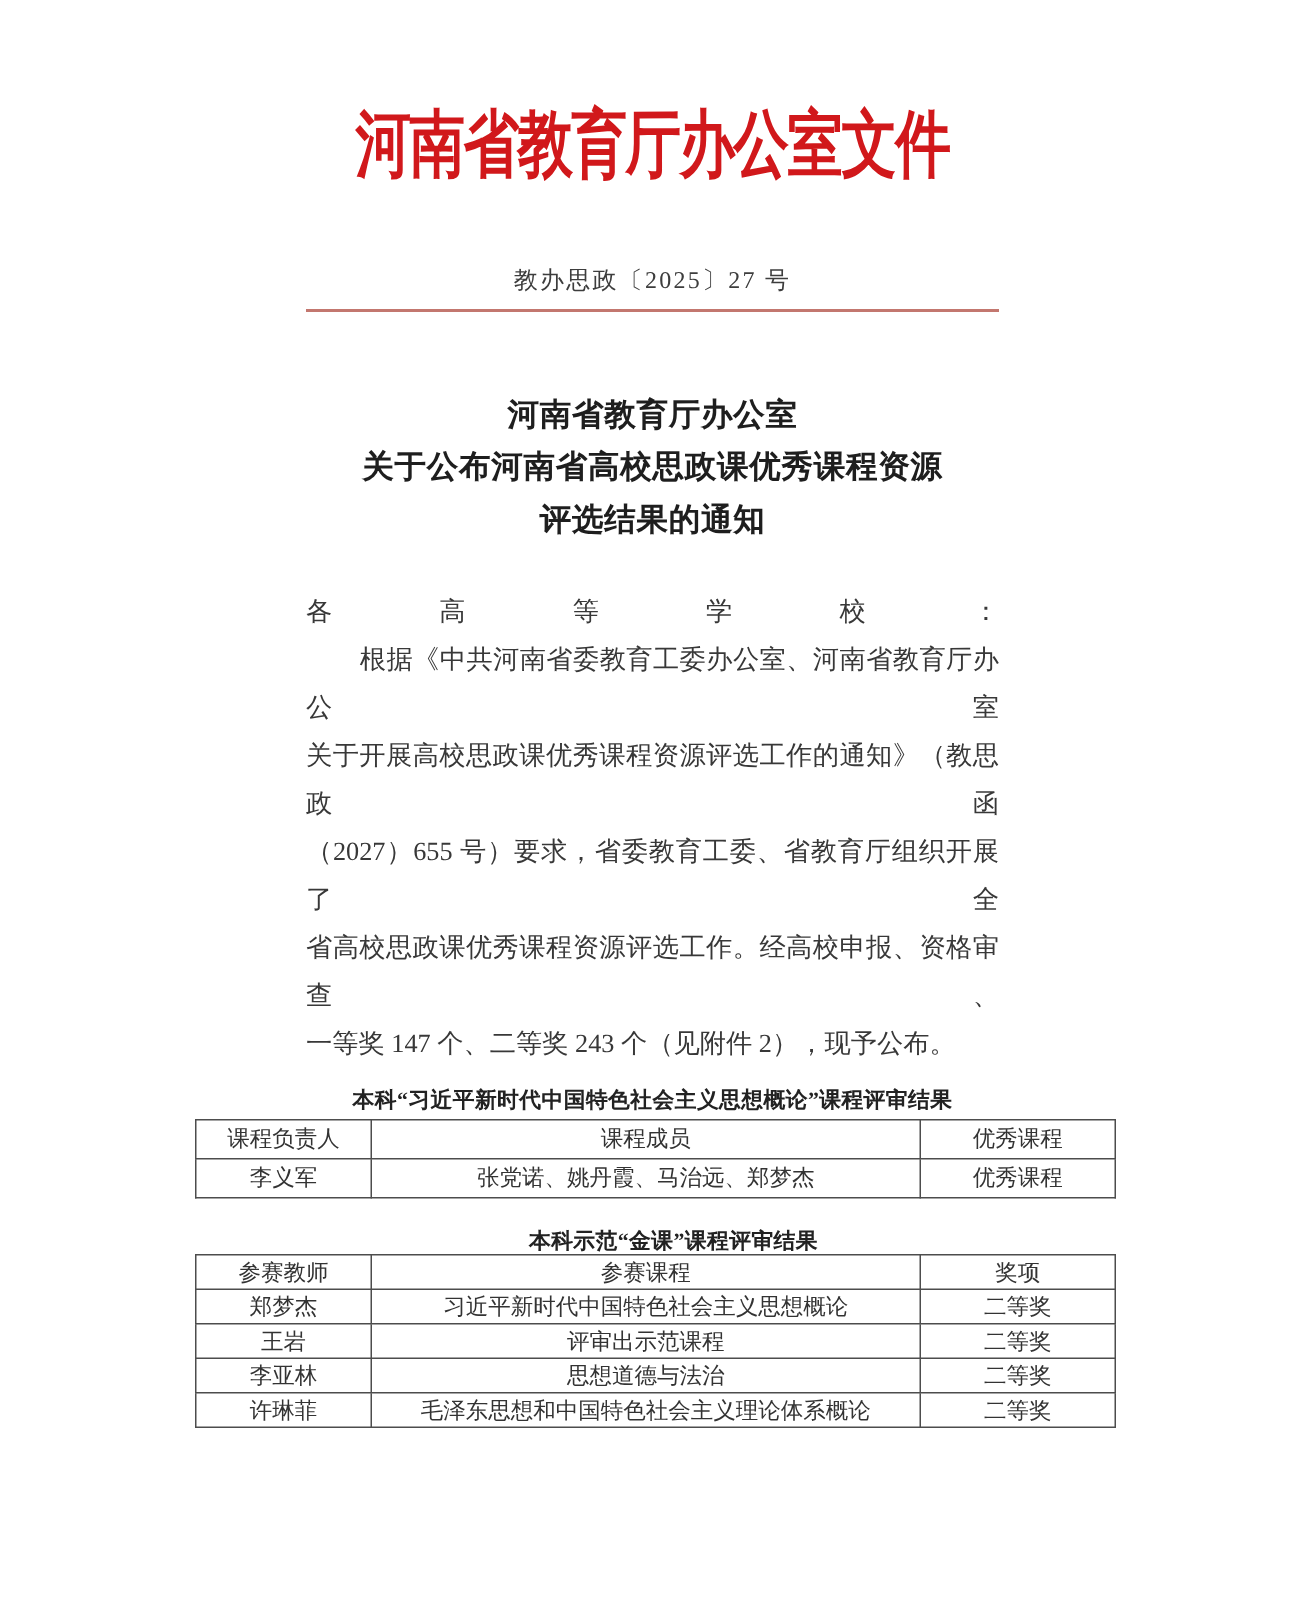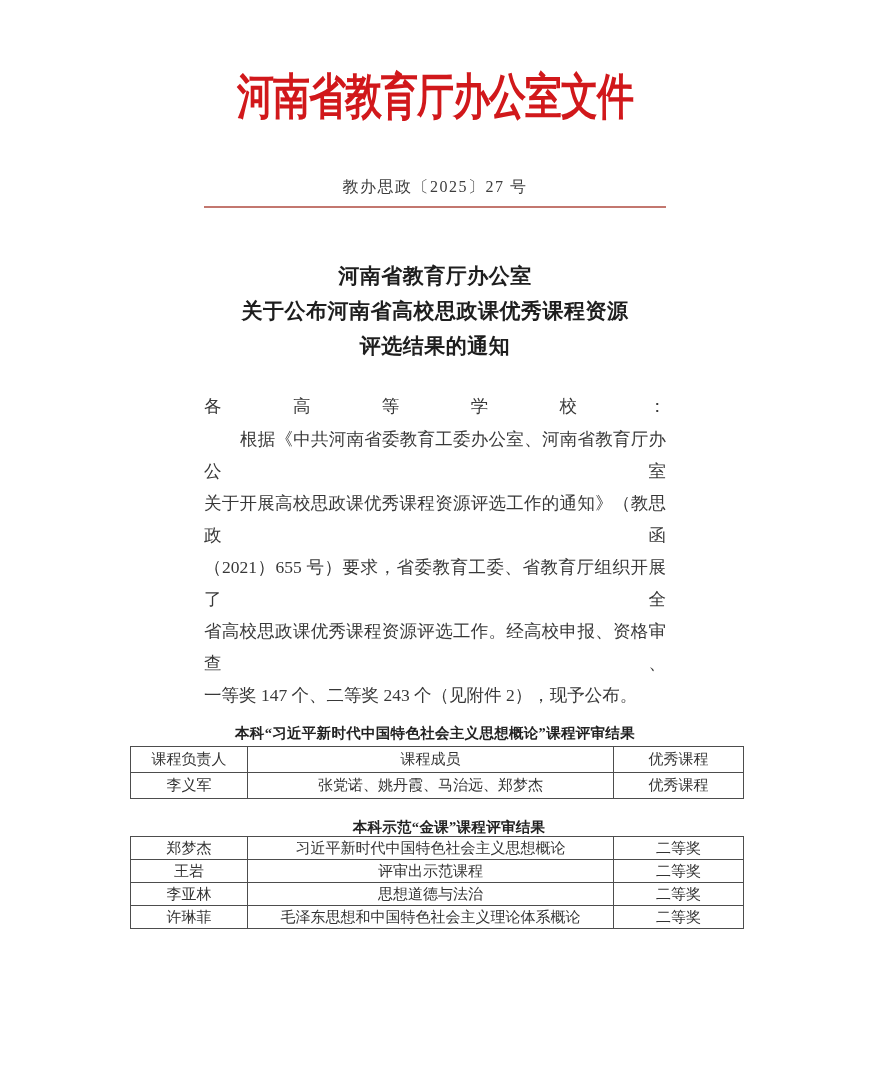--- a/index.html
+++ b/index.html
@@ -67,21 +67,21 @@
     line-height: 32px;
     color: #383838;
   }
   .body-line {
     text-align: justify;
     text-align-last: justify;
     white-space: normal;
   }
   .body-line.first-line { text-indent: 2.05em; }
   .body-line.last-line { text-align-last: left; }
-  .salutation { text-align: right; font-family: Liberation Mono, monospace; }
+  .salutation { text-align: right; }
 
   
   .tbl-caption {
     text-align: center;
     font-size: 14.5px;
     font-weight: bold;
     color: #222222;
     letter-spacing: 0.3px;
   }
   #t1-caption { top: 724px; }
@@ -128,21 +128,21 @@
 <div class="abs" id="doc-title">
   <div>河南省教育厅办公室</div>
   <div>关于公布河南省高校思政课优秀课程资源</div>
   <div>评选结果的通知</div>
 </div>
 
 <div id="body-text">
   <div class="body-line salutation">各高等学校：</div>
   <div class="body-line first-line">根据《中共河南省委教育工委办公室、河南省教育厅办公室</div>
   <div class="body-line">关于开展高校思政课优秀课程资源评选工作的通知》（教思政函</div>
-  <div class="body-line">（2021）655 号）要求，省委教育工委、省教育厅组织开展了全</div>
+  <div class="body-line">（2027）655 号）要求，省委教育工委、省教育厅组织开展了全</div>
   <div class="body-line">省高校思政课优秀课程资源评选工作。经高校申报、资格审查、</div>
   <div class="body-line last-line">一等奖 147 个、二等奖 243 个（见附件 2），现予公布。</div>
 </div>
 
 <div class="abs tbl-caption" id="t1-caption">本科“习近平新时代中国特色社会主义思想概论”课程评审结果</div>
 
 <table id="table1">
   <colgroup>
       <col class="c1">
       <col class="c2">
@@ -164,20 +164,25 @@
 
 <div class="abs tbl-caption" id="t2-caption">本科示范“金课”课程评审结果</div>
 
 <table id="table2">
   <colgroup>
       <col class="c1">
       <col class="c2">
       <col class="c3">
     </colgroup>
   <tbody>
+      <tr>
+    <th>参赛教师</th>
+    <th>参赛课程</th>
+    <th>奖项</th>
+  </tr>
   <tr>
     <td>郑梦杰</td>
     <td>习近平新时代中国特色社会主义思想概论</td>
     <td>二等奖</td>
   </tr>
   <tr>
     <td>王岩</td>
     <td>评审出示范课程</td>
     <td>二等奖</td>
   </tr>

